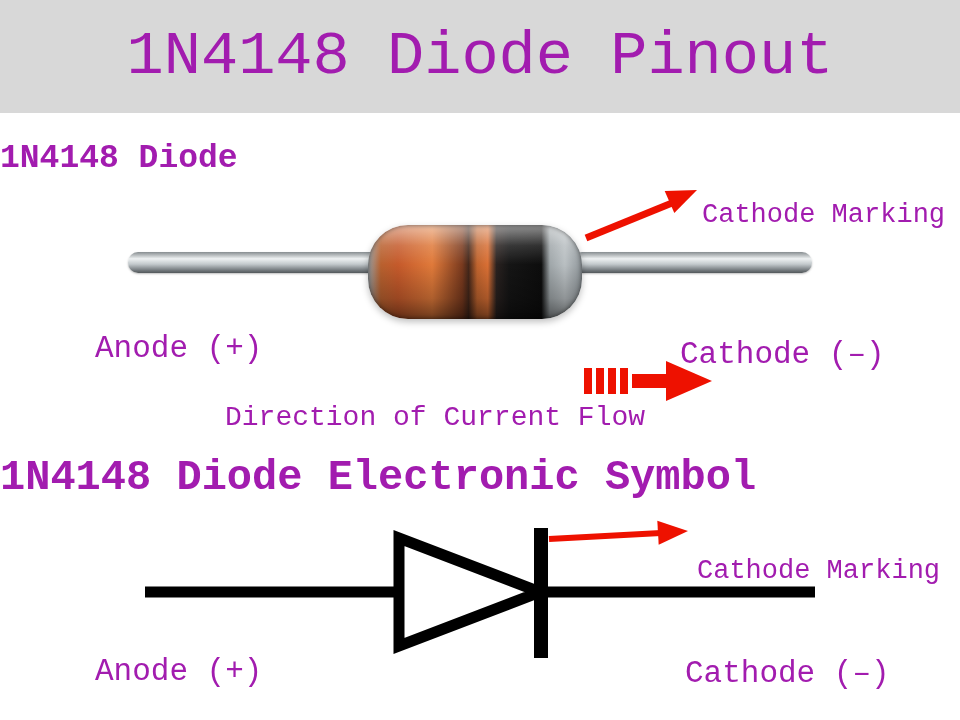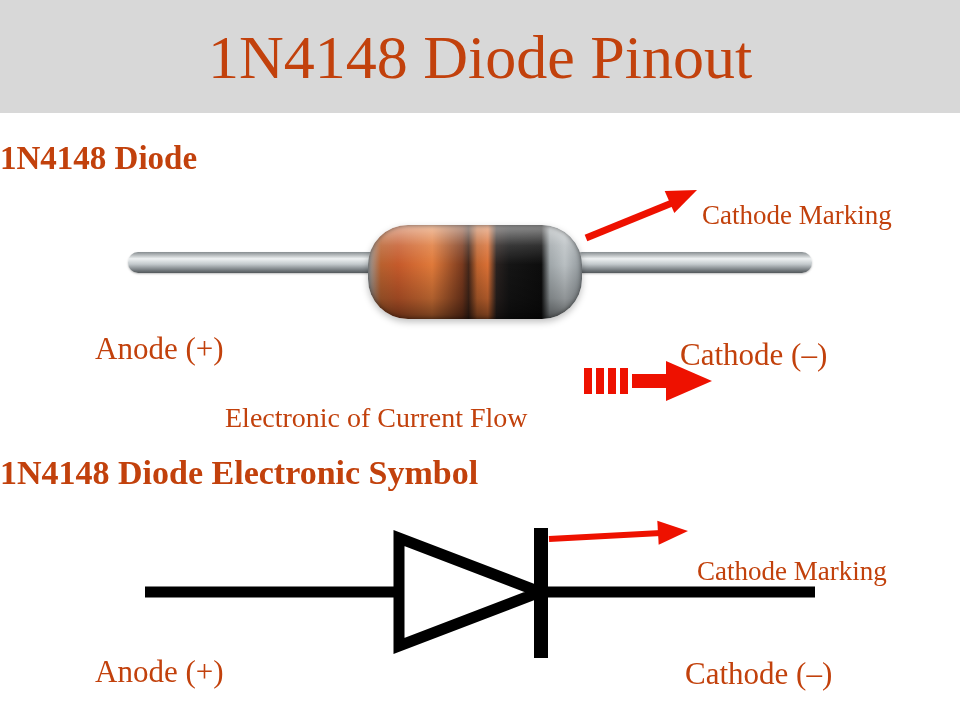--- a/index.html
+++ b/index.html
@@ -2,22 +2,22 @@
 <html style="--accent-red: #ee1100; --title-bar-bg: #d8d8d8; --body-copper: #c55a2b; --body-band-black: #151515; --lead-silver: #c3c9cc; --glass: #b9bfc2;"><head>
 <meta charset="utf-8">
 <style>
   html, body { margin: 0; padding: 0; background: #fff; }
   .page {
     position: relative;
     width: 960px;
     height: 720px;
     background: #ffffff;
     overflow: hidden;
-    font-family: Liberation Serif, serif;
-    color: #c2410c;
+    font-family: Liberation Mono, monospace;
+    color: #a21caf;
   }
 
   
   .title-bar {
     position: absolute;
     top: 0; left: 0;
     width: 100%;
     height: 113px;
     background: var(--title-bar-bg, #d8d8d8);
     display: flex;
@@ -33,21 +33,21 @@
 
   
   .section-heading {
     position: absolute;
     left: 0;
     width: 100%;
     margin: 0;
     font-weight: 700;
   }
   .photo-heading  { top: 140px; font-size: 33px; }
-  .symbol-heading { top: 454px; font-size: 34px; }
+  .symbol-heading { top: 454px; font-size: 42px; }
 
   .label { position: absolute; white-space: nowrap; margin-top: 40px; }
   .cathode-marking-photo  { left: 702px; top: 160px; font-size: 27px; }
   .anode-photo            { left: 95px;  top: 291px; font-size: 31px; }
   .cathode-photo          { left: 680px; top: 297px; font-size: 31px; }
   .current-flow-label     { left: 225px; top: 362px; font-size: 28px; }
   .cathode-marking-symbol { left: 697px; top: 516px; font-size: 27px; }
   .anode-symbol           { left: 95px;  top: 614px; font-size: 31px; }
   .cathode-symbol         { left: 685px; top: 616px; font-size: 31px; }
 
@@ -125,21 +125,21 @@
     </svg>
 
     <div class="lead lead-left"></div>
     <div class="lead lead-right"></div>
     <div class="diode-body"></div>
 
     <div class="label anode-photo">Anode (+)</div>
 
     <div class="label cathode-photo">Cathode (–)</div>
 
-    <div class="label current-flow-label">Electronic of Current Flow</div>
+    <div class="label current-flow-label">Direction of Current Flow</div>
 
     <svg class="arrow-svg flow-arrow" width="140" height="42" viewBox="0 0 140 42">
       <rect class="red-fill" x="2" y="8" width="8" height="26"></rect>
       <rect class="red-fill" x="14" y="8" width="8" height="26"></rect>
       <rect class="red-fill" x="26" y="8" width="8" height="26"></rect>
       <rect class="red-fill" x="38" y="8" width="8" height="26"></rect>
       <rect class="red-fill" x="50" y="14" width="36" height="14"></rect>
       <polygon class="red-fill" points="84,1 84,41 130,21"></polygon>
     </svg>
   </section>

